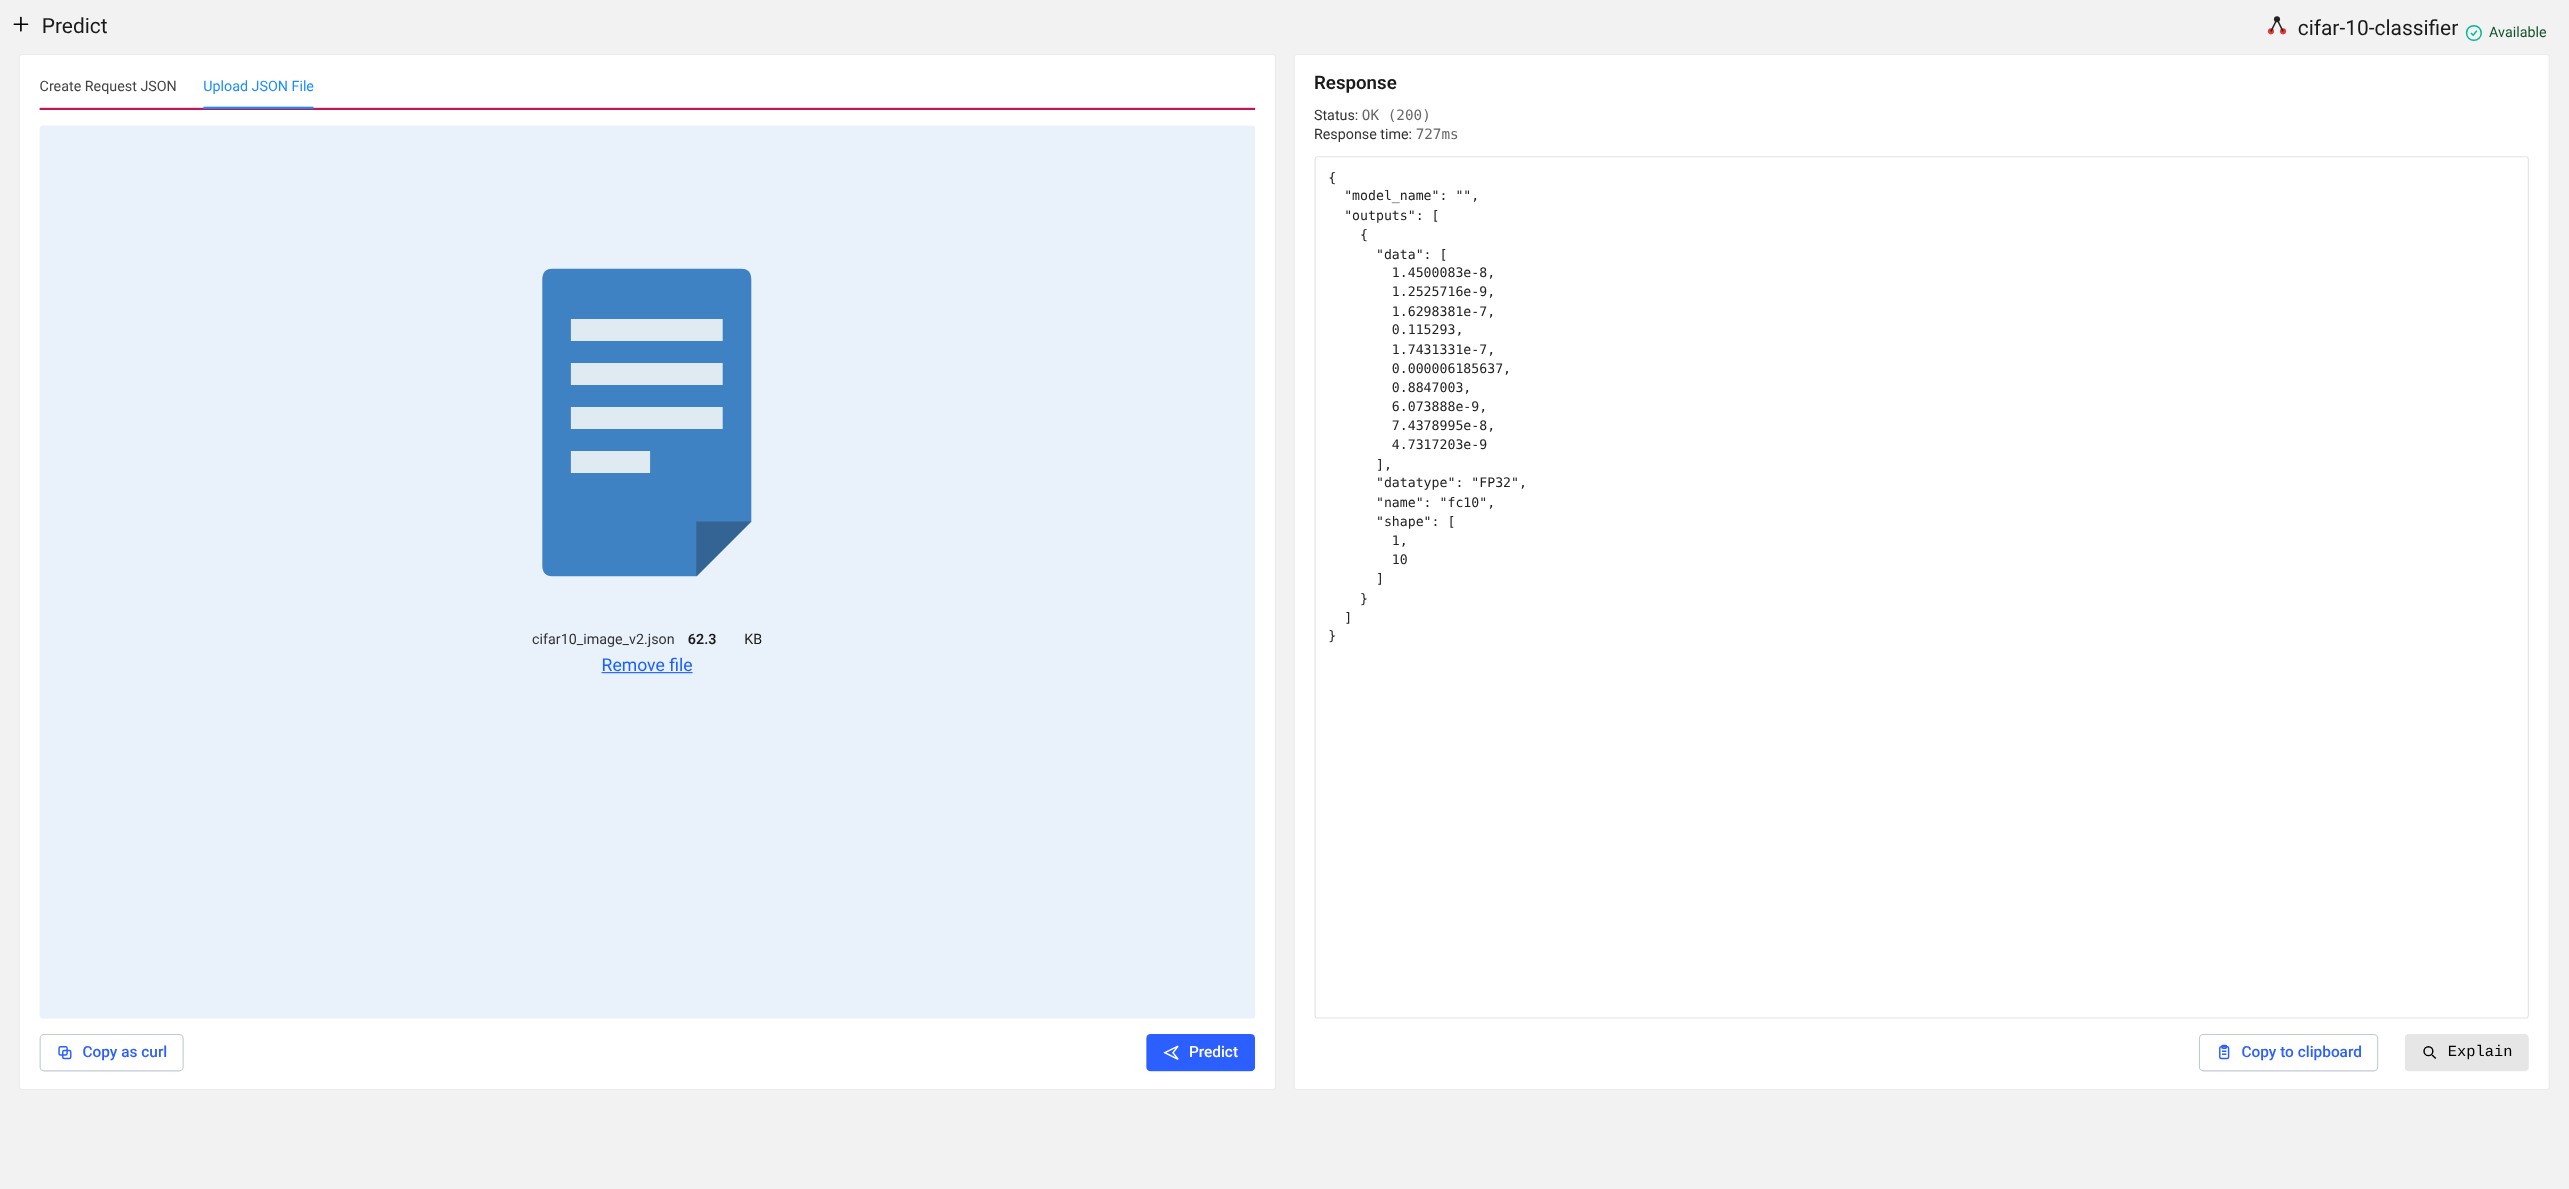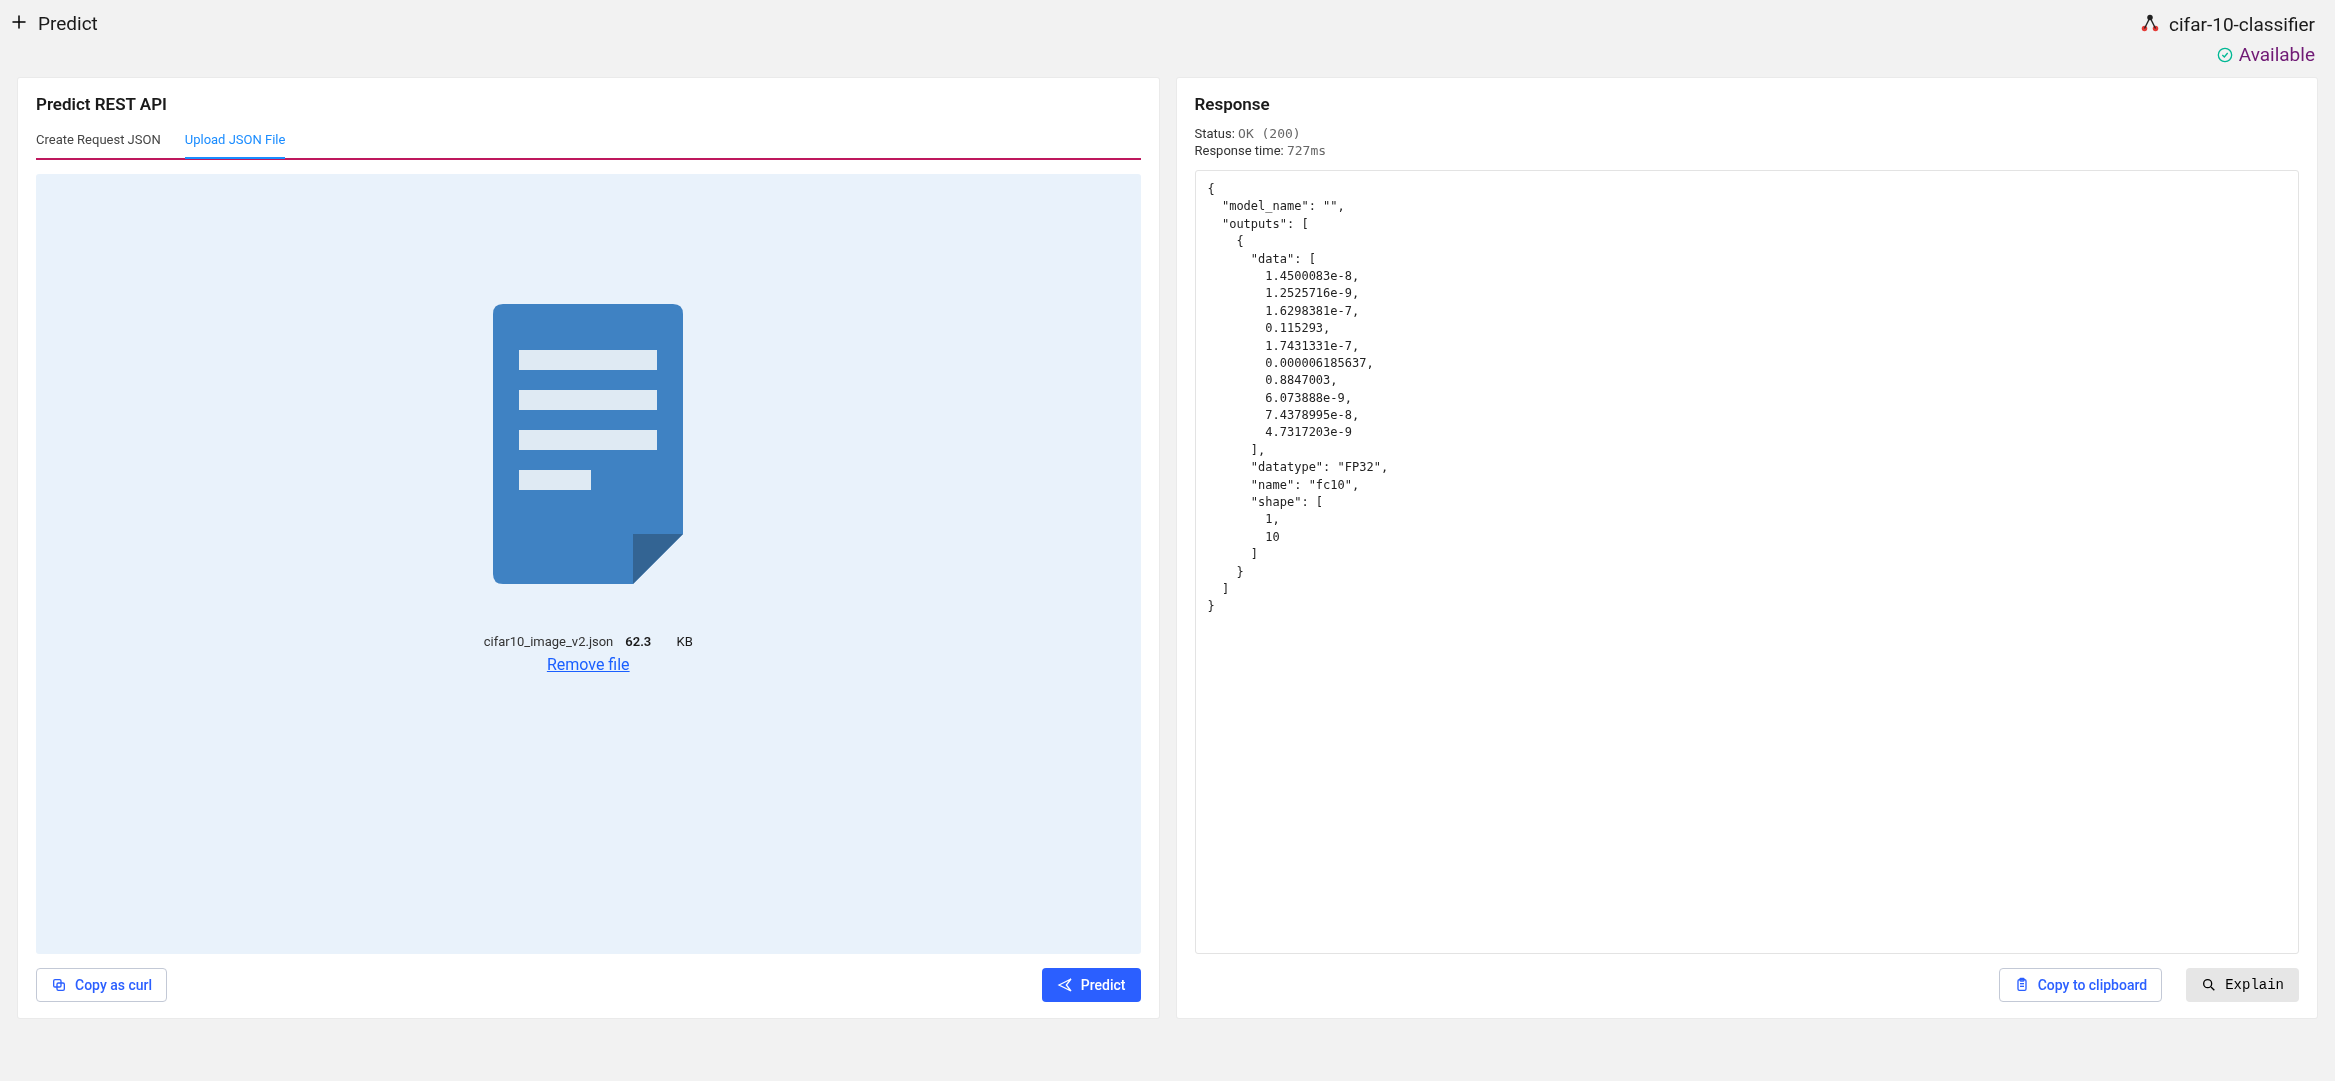--- a/index.html
+++ b/index.html
@@ -17,27 +17,26 @@
     }
     .header-left {
       display: flex;
       align-items: center;
       gap: 10px;
     }
     .header-left .plus { font-size: 20px; line-height:1; }
     .header-left .title { font-size: 19px; font-weight: 400; }
     .header-right {
       display: flex;
-      flex-direction: column;
       align-items: flex-end;
       gap: 6px;
     }
     .model-row { display: flex; align-items: center; gap: 8px; }
     .model-name { font-size: 19px; font-weight: 400; }
-    .status-row { display:flex; align-items:center; gap:6px; font-size:19px; color:#701a75; }
+    .status-row { display:flex; align-items:center; gap:6px; font-size:13px; color:#14532d; }
     .status-row svg { width:16px; height:16px; color:#00b894; }
     .panels {
       display: flex;
       gap: 18px;
       padding: 0 18px 18px 18px;
     }
     .panel {
       flex: 1;
       background: #fff;
       border-radius: 2px;
@@ -183,21 +182,20 @@
           <polyline points="8,12 11,15 16,9"></polyline>
         </svg>
       <span>Available</span>
     </div>
   </div>
 </div>
 
 <div class="panels">
 
   <div class="panel">
-    <div class="panel-title">Predict REST API</div>
     <div class="tabs">
       <div class="tab">Create Request JSON</div>
       <div class="tab active">Upload JSON File</div>
     </div>
 
     <div class="upload-area">
       <div class="file-icon-wrap">
         <svg width="210" height="280" viewBox="0 0 210 280">
           <path d="M 10 10 Q 10 0 20 0 L 190 0 Q 200 0 200 10 L 200 230 L 150 280 L 20 280 Q 10 280 10 270 Z" fill="#3f82c3"></path>
           <path d="M 200 230 L 150 230 L 150 280 Z" fill="#336493"></path>

